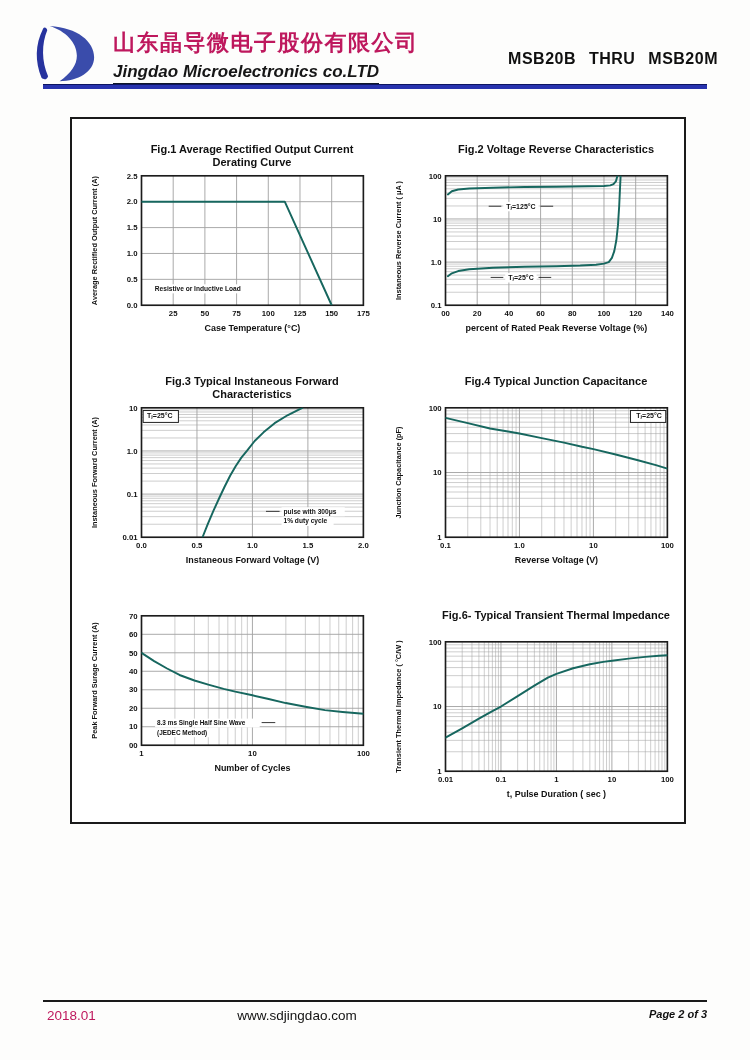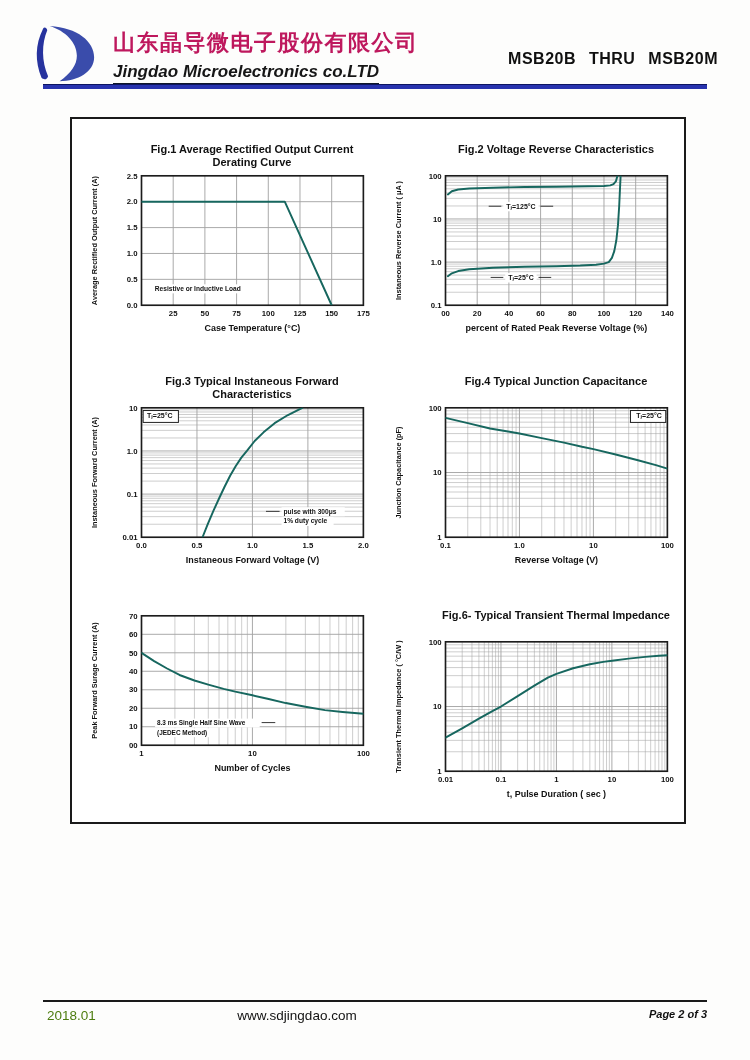--- a/index.html
+++ b/index.html
@@ -18,21 +18,21 @@
   .sheet{position:absolute;left:70px;top:117px;width:612px;height:703px;border:2px solid #1a1a1a;background:#ffffff;}
   .figure{position:absolute;width:292px;}
   .fig-title{width:252px;margin-left:40px;text-align:center;font-size:11px;line-height:13px;font-weight:700;color:#111;white-space:pre-line;min-height:26px;}
   .figure svg{display:block;width:292px;height:181px;overflow:visible;}
   .f1{left:14px;top:24px;} .f2{left:318px;top:24px;}
   .f3{left:14px;top:256px;} .f4{left:318px;top:256px;}
   .f5{left:14px;top:490px;} .f6{left:318px;top:490px;}
 
   
   .rule-footer{position:absolute;left:43px;top:1000px;width:664px;height:2px;background:#1a1a1a;}
-  .footer-date{position:absolute;left:47px;top:1008px;font-size:13.5px;color:#4d7c0f;}
+  .footer-date{position:absolute;left:47px;top:1008px;font-size:13.5px;color:#be185d;}
   .footer-site{position:absolute;left:0;top:1008px;width:594px;text-align:center;font-size:13.5px;color:#111;}
   .footer-page{position:absolute;right:43px;top:1008px;font-size:11px;font-style:italic;font-weight:600;color:#111;}
 </style>
 </head>
 <body>
 
 <div class="page">
 
   <svg class="logo" viewBox="0 0 90 70" aria-hidden="true">
     <path d="M16,4 C6,24 6,44 14,64 C17,67 21,66 22,62 C14,44 14,22 21,6 C20,2 17,2 16,4 Z" fill="#27339e"></path>

